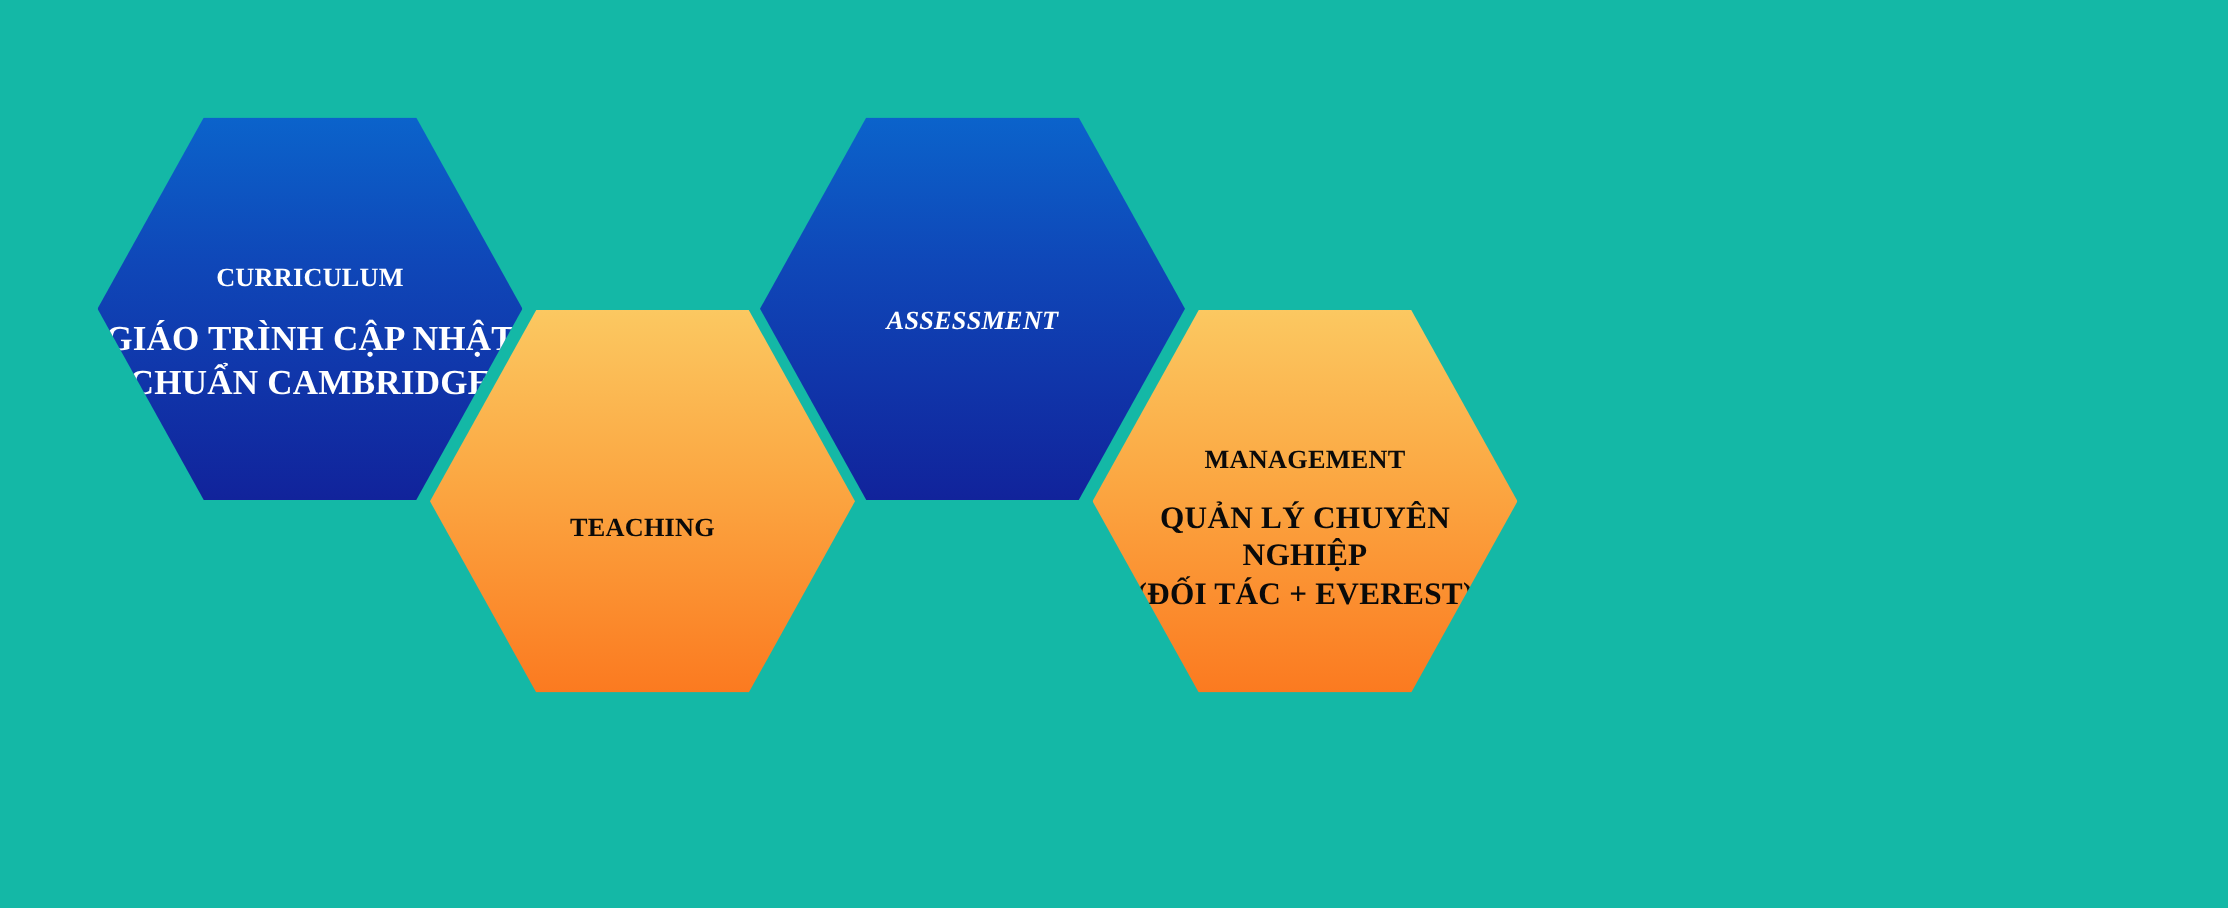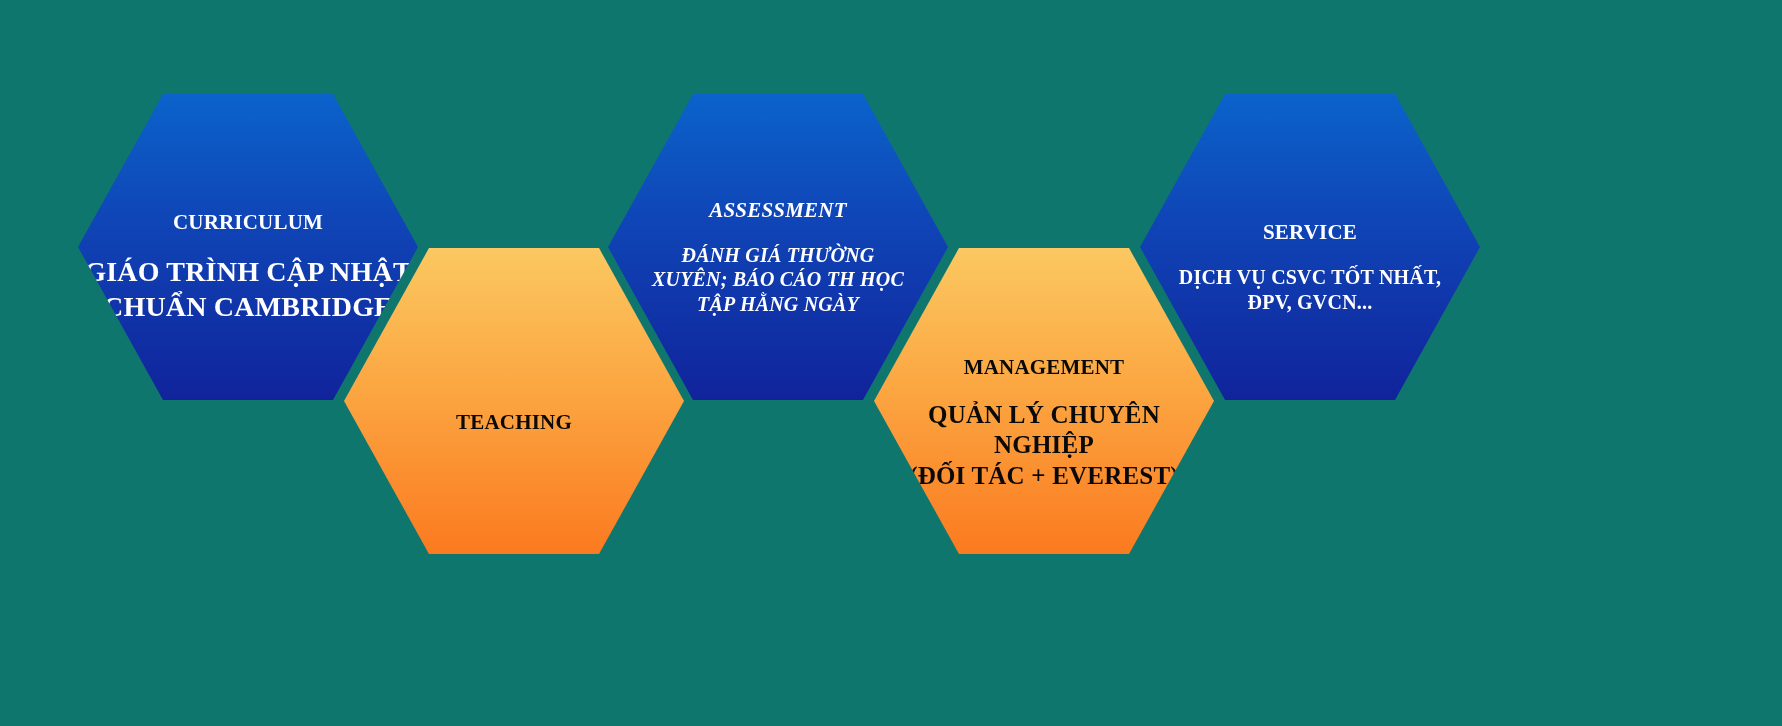--- a/index.html
+++ b/index.html
@@ -70,54 +70,44 @@
   #hex-5 .hex-label { transform: translateY(20px); }
   
   #hex-5 { width: 340px; }
   #hex-5 .hex-sub { font-size: 20px; }
   #hex-3 .hex-sub { font-size: 20px; }
   #hex-4 .hex-sub { font-size: 25px; }
 </style>
 </head>
 <body>
 
-<div id="canvas" style="background: #0f766e;">
+<div id="canvas" style="background: #14b8a6;">
 
   <div class="hex blue" id="hex-1">
     <div class="hex-label">
       <span class="hex-title">CURRICULUM</span>
       <span class="hex-sub">GIÁO TRÌNH CẬP NHẬT
 CHUẨN CAMBRIDGE</span>
     </div>
   </div>
 
   <div class="hex orange" id="hex-2">
     <div class="hex-label">
       <span class="hex-title">TEACHING</span>
     </div>
   </div>
 
   <div class="hex blue" id="hex-3">
     <div class="hex-label">
       <span class="hex-title">ASSESSMENT</span>
-      <span class="hex-sub">ĐÁNH GIÁ THƯỜNG
-XUYÊN; BÁO CÁO TH HỌC
-TẬP HẰNG NGÀY</span>
     </div>
   </div>
 
   <div class="hex orange" id="hex-4">
     <div class="hex-label">
       <span class="hex-title">MANAGEMENT</span>
       <span class="hex-sub">QUẢN LÝ CHUYÊN NGHIỆP
 (ĐỐI TÁC + EVEREST)</span>
     </div>
   </div>
 
-  <div class="hex blue" id="hex-5">
-    <div class="hex-label">
-      <span class="hex-title">SERVICE</span>
-      <span class="hex-sub">DỊCH VỤ CSVC TỐT NHẤT,
-ĐPV, GVCN...</span>
-    </div>
-  </div>
 
 </div>
 
 </body></html>

